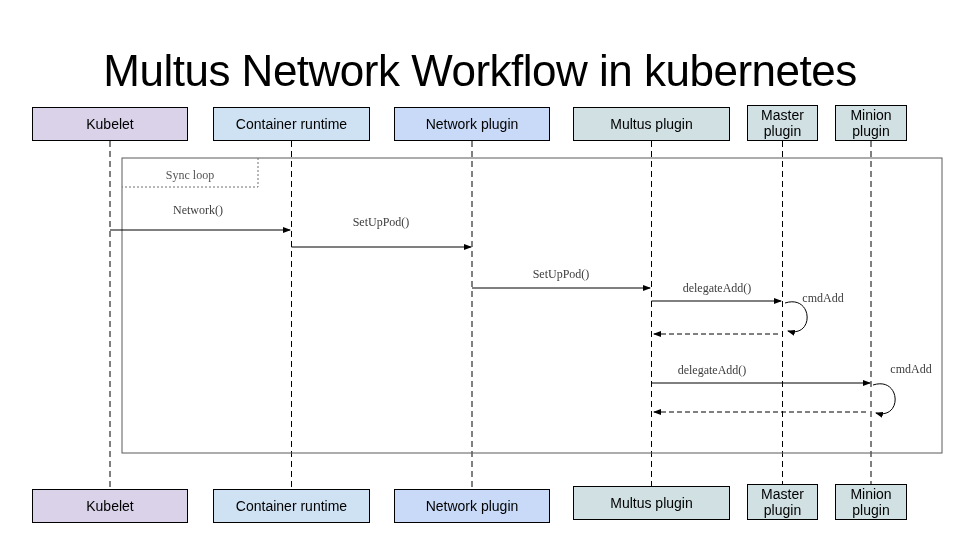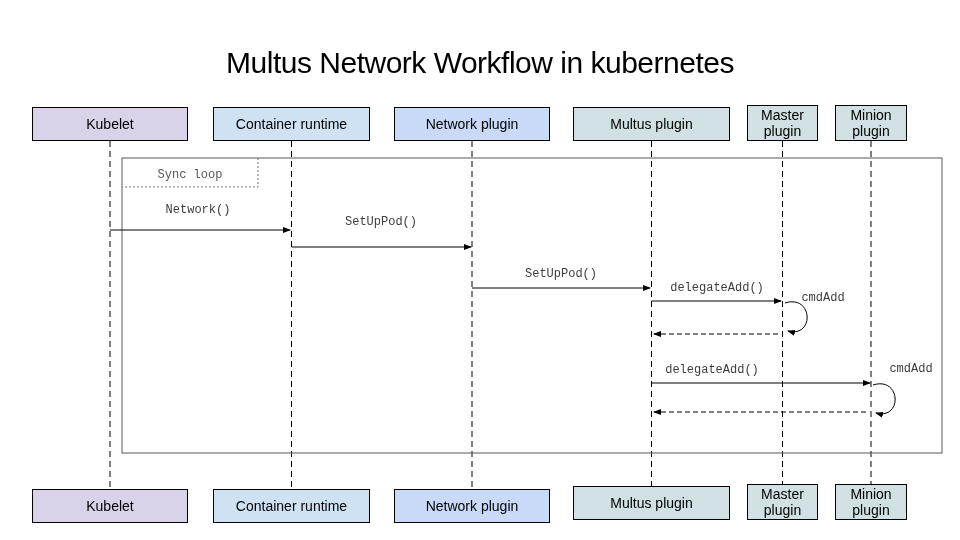--- a/index.html
+++ b/index.html
@@ -2,31 +2,31 @@
 <html><head>
 <meta charset="utf-8">
 <style>
   html, body { margin: 0; padding: 0; background: #fff; }
   .canvas {
     position: relative; width: 960px; height: 540px; background: #ffffff;
     font-family: "Liberation Sans", sans-serif; overflow: hidden;
   }
   .title {
     position: absolute; left: 0; top: 46px; width: 960px;
-    text-align: center; font-size: 30px; color: #000;
+    text-align: center; font-size: 44px; color: #000;
     letter-spacing: -0.5px; white-space: nowrap;
   }
   .actor {
     position: absolute; box-sizing: border-box;
     border: 1px solid #000; display: flex;
     align-items: center; justify-content: center;
     text-align: center; font-size: 14px; line-height: 16px; color: #000;
   }
   .msg {
-    position: absolute; font-family: Liberation Mono, monospace;
+    position: absolute; font-family: Liberation Serif, serif;
     font-size: 12px; color: #3d3d3d; text-align: center; white-space: nowrap;
   }
   .overlay { position: absolute; left: 0; top: 0; }
   .lifeline { stroke: #000; stroke-width: 1; stroke-dasharray: 6 4; }
   .frame    { fill: none; stroke: #5a5a5a; stroke-width: 1; }
   .fragline { fill: none; stroke: #707070; stroke-width: 1; stroke-dasharray: 2 2; }
   .call     { stroke: #000; stroke-width: 1; }
   .ret      { stroke: #000; stroke-width: 1; stroke-dasharray: 5 3; }
   .loop     { fill: none; stroke: #000; stroke-width: 1; }
 </style>

